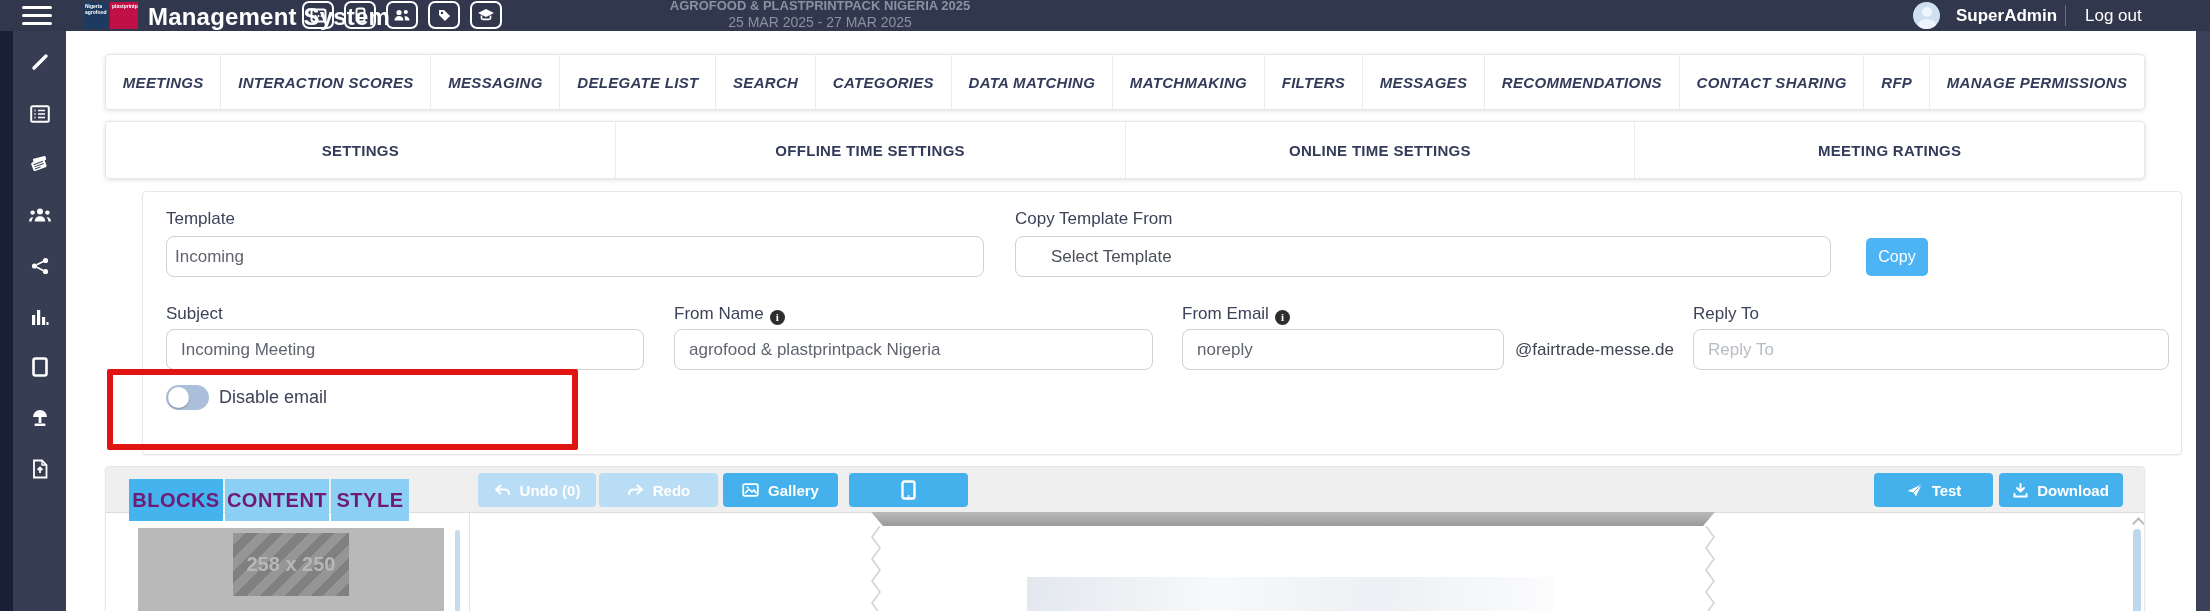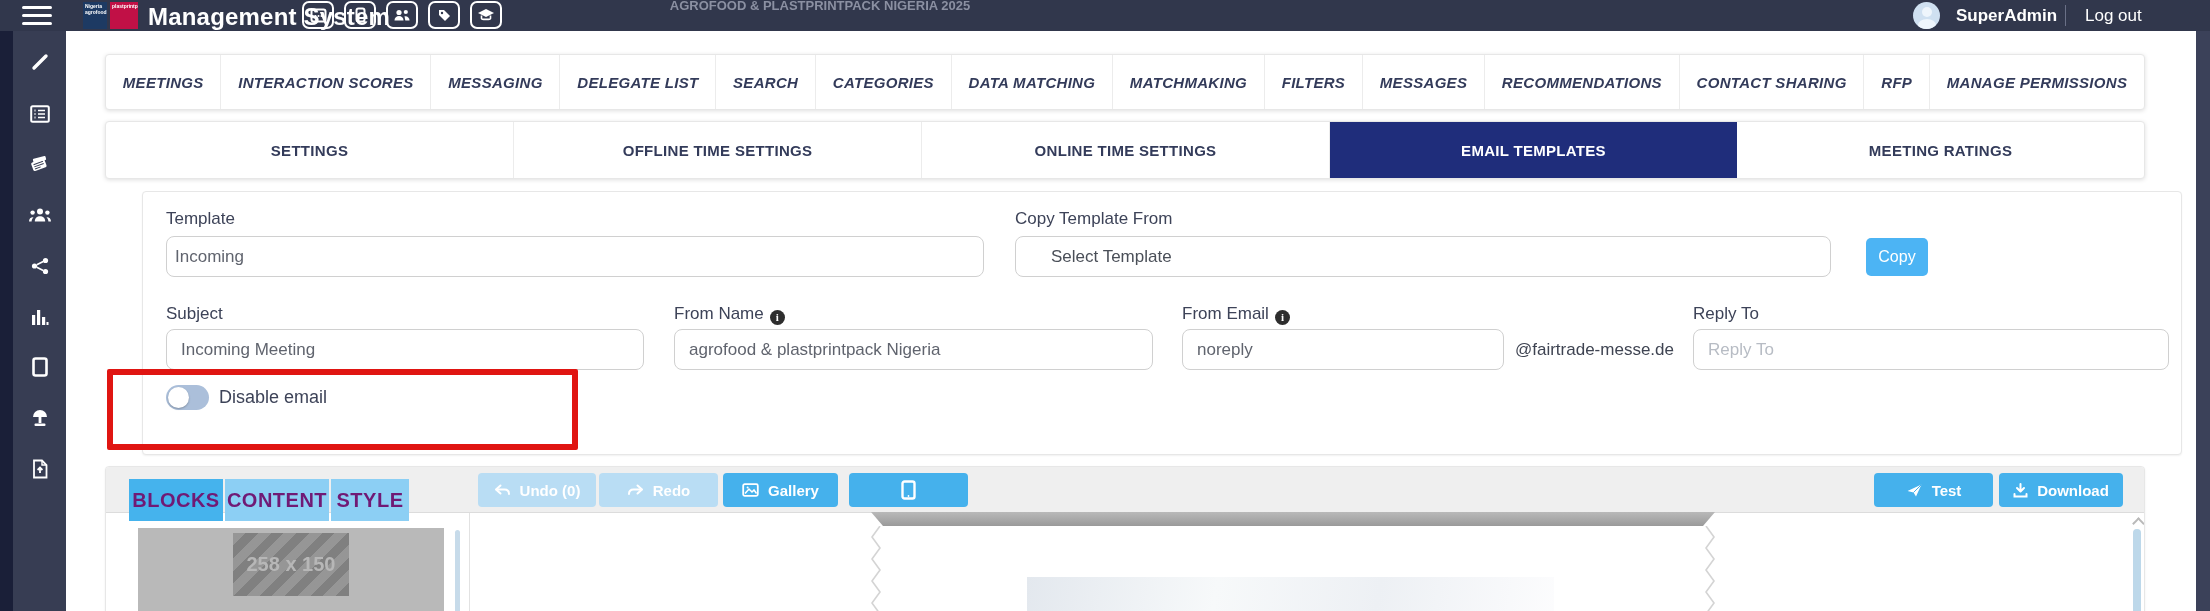--- a/index.html
+++ b/index.html
@@ -142,20 +142,21 @@
     </div>
     <div class="abs appbtn" style="left:470px">
       <svg width="18" height="14" viewBox="0 0 18 14">
           <path d="M9 1 L17 5 9 9 1 5 z" fill="#fff" stroke="none"></path>
           <path d="M4.5 7.5 v3 c0 1.4 9 1.4 9 0 v-3" stroke-width="1.6"></path>
         </svg>
     </div>
 
     <div class="abs event-block">
       <div class="event-line1">AGROFOOD &amp; PLASTPRINTPACK NIGERIA 2025</div>
+      <div class="event-line2">25 MAR 2025 - 27 MAR 2025</div>
     </div>
 
     <div class="abs avatar">
         <div class="head"></div>
         <div class="body"></div>
       </div>
     <div class="abs username">SuperAdmin</div>
     <div class="abs top-divider"></div>
     <div class="abs logout">Log out</div>
   </div>
@@ -246,21 +247,20 @@
     <div class="tab">RECOMMENDATIONS</div>
     <div class="tab">CONTACT SHARING</div>
     <div class="tab">RFP</div>
     <div class="tab">MANAGE PERMISSIONS</div>
   </div>
 
   <div class="abs card tabs2">
     <div class="tab">SETTINGS</div>
     <div class="tab">OFFLINE TIME SETTINGS</div>
     <div class="tab">ONLINE TIME SETTINGS</div>
-    <div class="tab active">EMAIL TEMPLATES</div>
     <div class="tab">MEETING RATINGS</div>
   </div>
 
   <div class="abs card form-card">
     <div class="flabel" style="left:23px; top:17px">Template</div>
     <input class="finput" style="left: 23px; top: 44px; width: 818px; padding-left: 8px;" value="Incoming">
 
     <div class="flabel" style="left:872px; top:17px">Copy Template From</div>
     <input class="finput" style="left: 872px; top: 44px; width: 816px; color: rgb(74, 79, 88); padding-left: 35px;" value="Select Template">
     <button class="copy-btn">Copy</button>
@@ -287,21 +287,21 @@
   <div class="abs annotation-rect"></div>
 
   <div class="abs card editor-card">
     <div class="editor-strip"></div>
 
     <div class="panel-tab active" style="left:23px;  width:94px">BLOCKS</div>
     <div class="panel-tab inactive" style="left:119px; width:104px">CONTENT</div>
     <div class="panel-tab inactive" style="left:225px; width:78px">STYLE</div>
 
     <div class="blocks-panel">
-      <div class="ph-block">258 x 150</div>
+      <div class="ph-block">258 x 250</div>
     </div>
     <div class="blocks-scrollbar"></div>
 
     <button class="tool-btn tool-pale" style="left:372px; width:118px">
       <svg width="17" height="13" viewBox="0 0 17 13">
           <path d="M6.5 1.5 L2 5.5 l4.5 4" stroke-width="2" stroke-linecap="round" stroke-linejoin="round"></path>
           <path d="M2.5 5.5 h8 c3 0 4.5 2 4.5 4.5" stroke-width="2" stroke-linecap="round"></path>
         </svg>
       <span>Undo (0)</span>
     </button>

